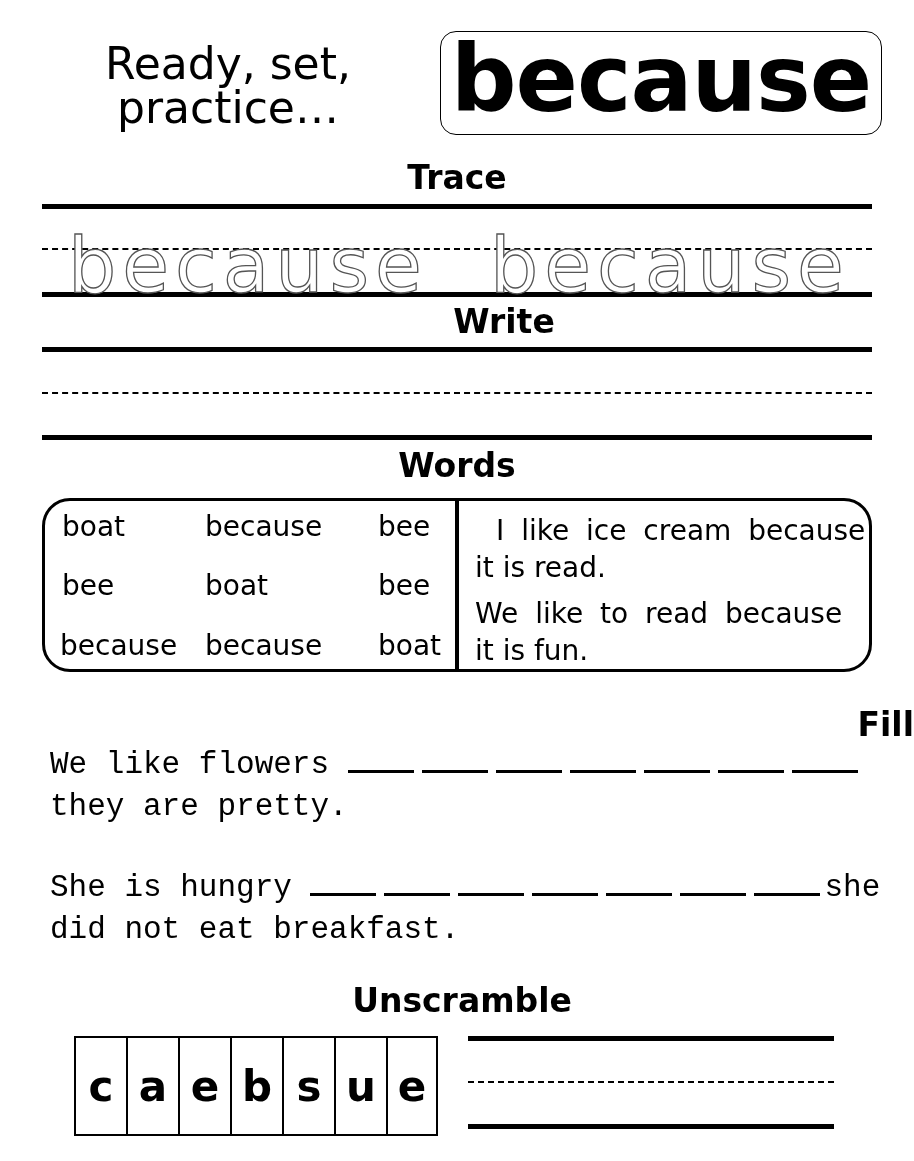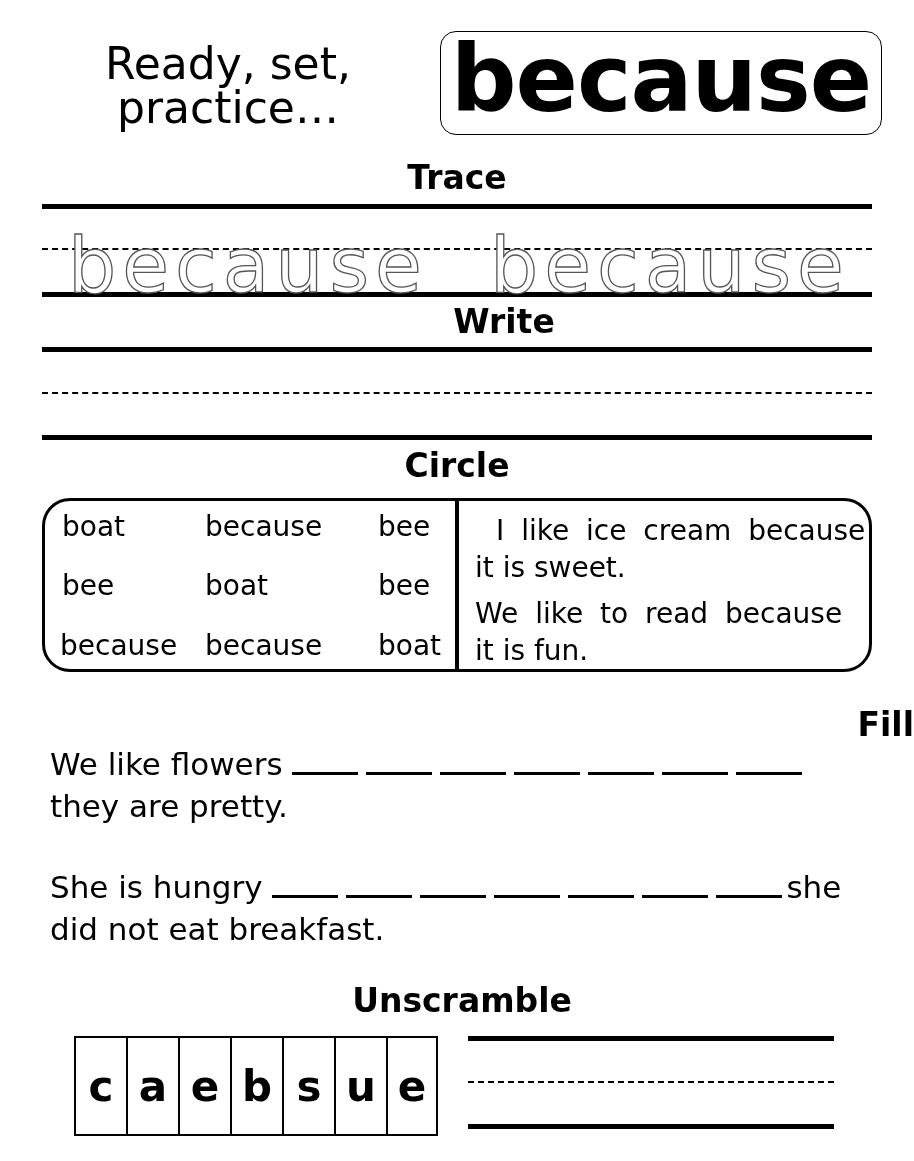--- a/index.html
+++ b/index.html
@@ -13,21 +13,21 @@
   .word-box span { font-size:92px; font-weight:bold; letter-spacing:-1px; line-height:1; margin-top:-6px; }
   .sec-title { left:0; width:914px; text-align:center; font-weight:bold; font-size:33px; line-height:40px; }
   .thick { left:42px; width:830px; height:5px; background:#000; }
   .dotted { left:42px; width:830px; height:0; border-top:2px dashed #000; }
   .trace-word { font-family:"DejaVu Sans", sans-serif; font-size:76px; color:#fff;
                 -webkit-text-stroke:1.3px #555; letter-spacing:6px; line-height:1; }
   .circle-box { left:42px; top:498px; width:830px; height:174px; border:3px solid #000; border-radius:28px; box-sizing:border-box; }
   .divider { left:455px; top:500px; width:4px; height:170px; background:#000; }
   .cw { font-size:28px; line-height:30px; text-align:left; }
   .sent { left:475px; font-size:28px; line-height:38px; width:380px; }
-  .fill-line { left:50px; font-size:31px; line-height:41px; white-space:nowrap; }
+  .fill-line { left:50px; font-size:31px; line-height:41px; white-space:nowrap;font-family:Liberation Mono, monospace; }
   .blank { display:inline-block; width:66px; border-bottom:3px solid #000; margin-right:8px; height:26px; vertical-align:baseline; }
   .scr-grid { left:74px; top:1036px; display:flex; border-top:2px solid #000; border-bottom:2px solid #000; }
   .cell { width:52px; height:96px; border-left:2px solid #000; display:flex; align-items:center; justify-content:center;
           font-size:42px; font-weight:bold; box-sizing:border-box; }
   .cell:last-child { border-right:2px solid #000; }
 </style>
 </head>
 <body>
 
 <div class="abs header-text">
@@ -42,36 +42,36 @@
 <div class="abs dotted" style="top:248px;"></div>
 <div class="abs thick" style="top:292px;"></div>
 <div class="abs trace-word" style="left:68px; top:228px;">because</div>
 <div class="abs trace-word" style="left:490px; top:228px;">because</div>
 
 <div class="abs sec-title" style="top:302px;padding-left:47px;">Write</div>
 <div class="abs thick" style="top:347px;"></div>
 <div class="abs dotted" style="top:392px;"></div>
 <div class="abs thick" style="top:435px;"></div>
 
-<div class="abs sec-title" style="top:446px;">Circle</div>
+<div class="abs sec-title" style="top:446px;">Words</div>
 <div class="abs circle-box"></div>
 <div class="abs divider"></div>
 
 <div class="abs cw" style="left:62px; top:512px; width:120px;">boat</div>
 <div class="abs cw" style="left:205px; top:512px; width:140px;">because</div>
 <div class="abs cw" style="left:378px; top:512px; width:72px;">bee</div>
 <div class="abs cw" style="left:62px; top:571px; width:120px;">bee</div>
 <div class="abs cw" style="left:205px; top:571px; width:140px;">boat</div>
 <div class="abs cw" style="left:378px; top:571px; width:72px;">bee</div>
 <div class="abs cw" style="left:60px; top:631px; width:124px;">because</div>
 <div class="abs cw" style="left:205px; top:631px; width:140px;">because</div>
 <div class="abs cw" style="left:378px; top:631px; width:72px;">boat</div>
 
 <div class="abs sent" style="top:512px; word-spacing:8px;margin-left:21px;">I like ice cream because</div>
-<div class="abs sent" style="top:549px;">it is sweet.</div>
+<div class="abs sent" style="top:549px;">it is read.</div>
 <div class="abs sent" style="top:595px; word-spacing:8px;">We like to read because</div>
 <div class="abs sent" style="top:632px;">it is fun.</div>
 
 <div class="abs sec-title" style="top:705px;text-align:right;">Fill</div>
 
 <div class="abs fill-line" style="top:744px;">
   <span>We like flowers</span>
   <span class="blank"></span><span class="blank"></span><span class="blank"></span><span class="blank"></span><span class="blank"></span><span class="blank"></span><span class="blank"></span>
 </div>
 <div class="abs fill-line" style="top:786px;">they are pretty.</div>

